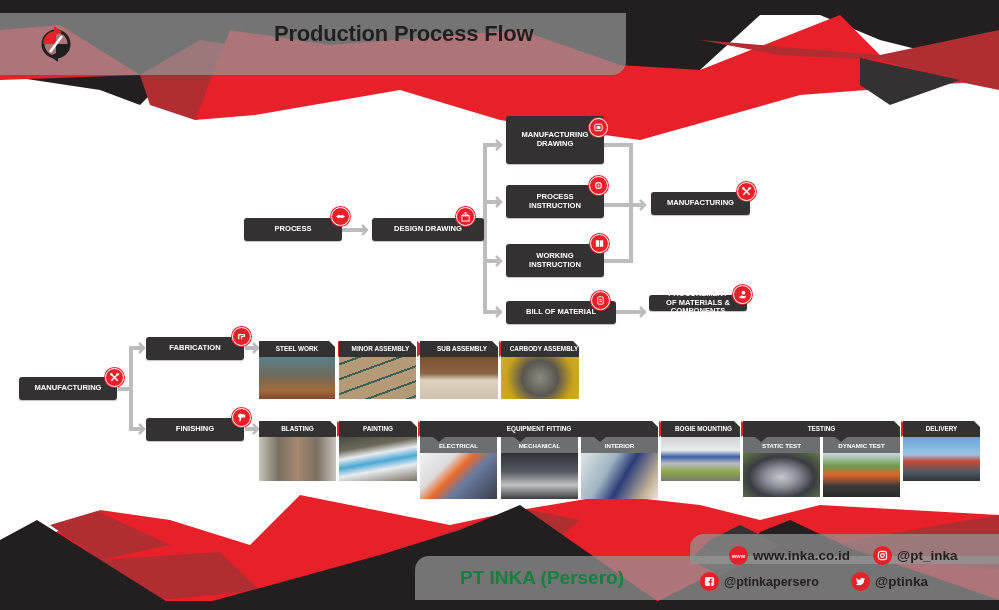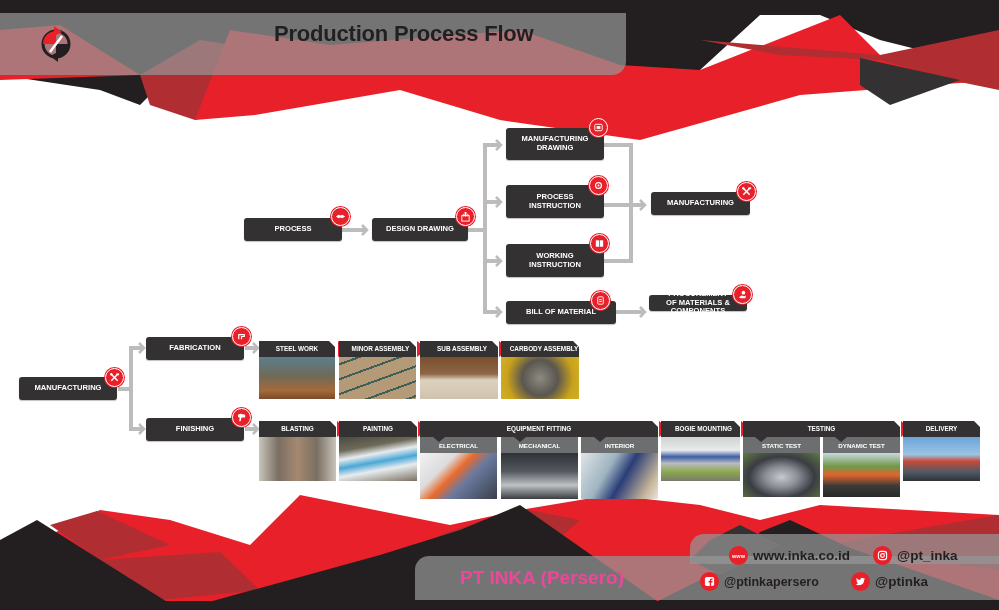--- a/index.html
+++ b/index.html
@@ -17,21 +17,21 @@
 
   .stage{position:absolute;}
   .stage-head{position:absolute;left:0;top:0;height:16px;width:100%;background:#333132;color:#fff;font-size:6.4px;font-weight:bold;display:flex;align-items:center;justify-content:center;text-align:center;line-height:1.1;clip-path:polygon(0 0,calc(100% - 6px) 0,100% 6px,100% 100%,0 100%);}
   .stage-photo{position:absolute;left:0;width:100%;}
   .sub-head{position:absolute;height:16px;background:#6d6e70;color:#fff;font-size:6.2px;font-weight:bold;display:flex;align-items:center;justify-content:center;}
   .red-tri{position:absolute;width:0;height:0;border-top:8px solid transparent;border-bottom:8px solid transparent;border-left:10px solid #e8202a;}
   .notch{position:absolute;width:0;height:0;border-left:6px solid transparent;border-right:6px solid transparent;border-top:5px solid #333132;}
 
   .footer-bar{position:absolute;left:415px;top:556px;width:584px;height:44px;background:rgba(150,150,150,0.72);border-radius:14px 0 0 0;}
   .footer-bar2{position:absolute;left:690px;top:534px;width:309px;height:30px;background:rgba(150,150,150,0.72);border-radius:14px 0 0 0;}
-  .footer-title{position:absolute;left:460px;top:567px;font-size:19px;font-weight:bold;color:#ec4899;}
+  .footer-title{position:absolute;left:460px;top:567px;font-size:19px;font-weight:bold;color:#15803d;}
   .social{position:absolute;display:flex;align-items:center;font-size:13.5px;font-weight:bold;color:#231f20;}
   .social .ic{width:19px;height:19px;border-radius:50%;background:#e8202a;color:#fff;display:flex;align-items:center;justify-content:center;margin-right:5px;font-size:8px;font-weight:bold;}
   .footer-strip{position:absolute;left:0;top:601px;width:999px;height:9px;background:#231f20;}
 </style>
 </head>
 <body>
 
 <svg class="bg" viewBox="0 0 999 610" preserveAspectRatio="none">
 
   <polygon points="0,0 999,0 999,40 940,55 880,40 820,15 760,15 700,70 600,100 460,80 390,60 250,80 165,80 140,105 100,90 0,75" fill="#231f20"></polygon>
@@ -98,33 +98,33 @@
 
 <div class="node" style="left:244px;top:218px;width:98px;height:23px;">
   <span>PROCESS</span>
 </div>
 <div class="badge" style="left:331px;top:207px;">
   <svg viewBox="0 0 12 12">
       <path d="M1 6 L4 4 L6 5 L8 4 L11 6 L8 8 L6 7 L4 8 Z" fill="#fff"></path>
     </svg>
 </div>
 
-<div class="node" style="left:372px;top:218px;width:96px;height:23px;">
+<div class="node" style="left:372px;top:218px;width:112px;height:23px;">
   <span>DESIGN DRAWING</span>
 </div>
 <div class="badge" style="left:456px;top:207px;">
   <svg viewBox="0 0 12 12">
       <rect x="2" y="5" width="8" height="6" fill="none" stroke="#fff" stroke-width="1"></rect>
       <rect x="5" y="1" width="2" height="5" fill="#fff"></rect>
       <rect x="3" y="3" width="1" height="3" fill="#fff"></rect>
       <rect x="8" y="3" width="1" height="3" fill="#fff"></rect>
     </svg>
 </div>
 
-<div class="node" style="left:506px;top:128px;width:98px;height:32px;">
+<div class="node" style="left:506px;top:116px;width:98px;height:48px;">
   <span style="width:70px;">MANUFACTURING DRAWING</span>
 </div>
 <div class="badge" style="left:589px;top:118px;">
   <svg viewBox="0 0 12 12">
       <rect x="2" y="2.5" width="8" height="7" rx="1" fill="none" stroke="#fff" stroke-width="1"></rect>
       <rect x="4" y="4.5" width="4" height="3" fill="#fff"></rect>
     </svg>
 </div>
 
 <div class="node" style="left:506px;top:185px;width:98px;height:33px;">

